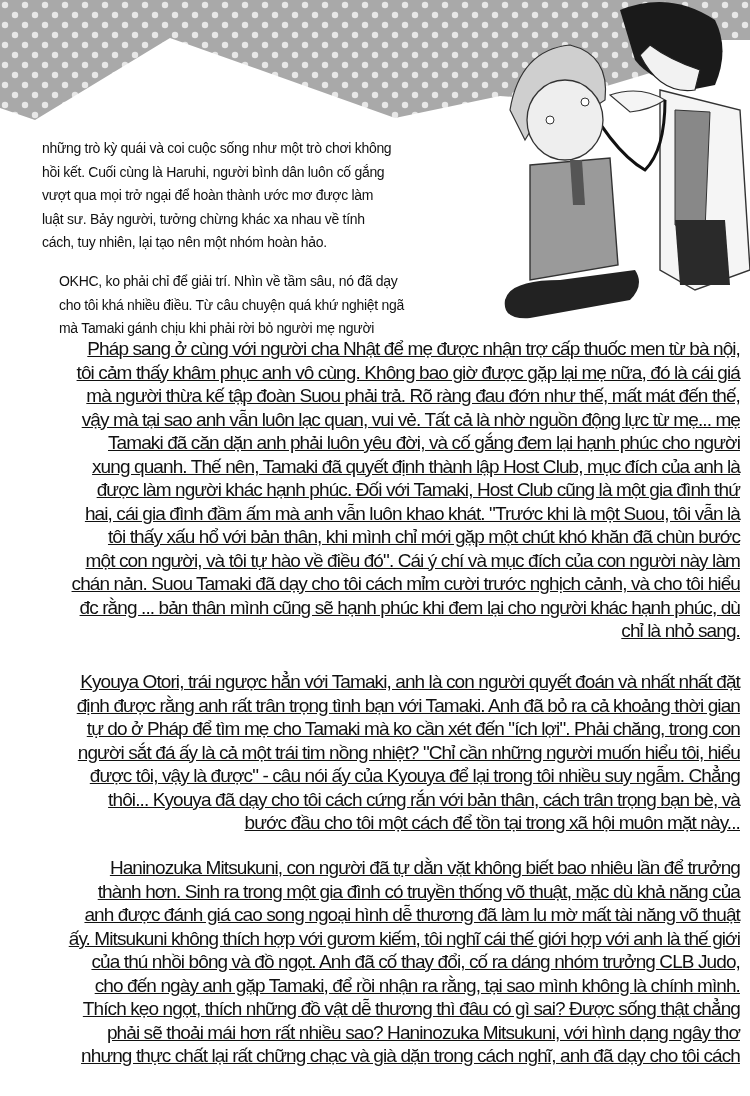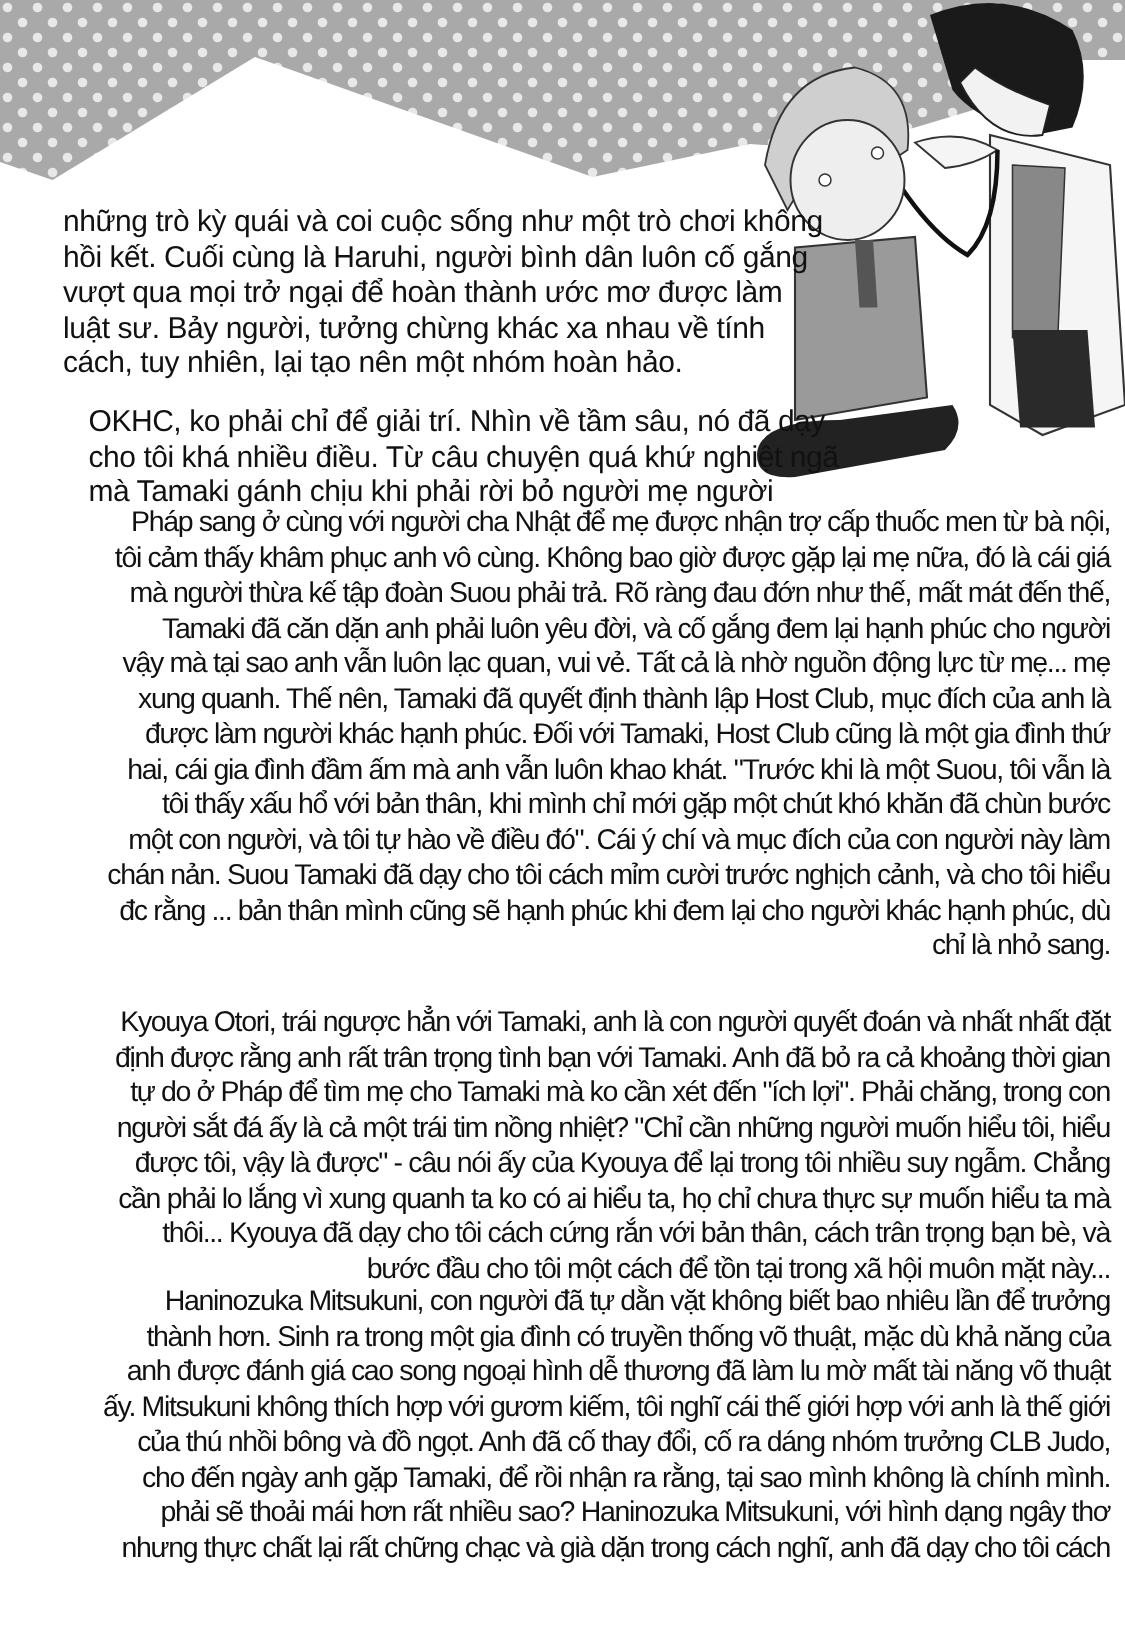--- a/index.html
+++ b/index.html
@@ -9,26 +9,26 @@
     font-family: "Liberation Sans", sans-serif;
     color: #111111;
   }
   .dots-bg {
     position: absolute; left: 0; top: 0; width: 750px; height: 140px;
   }
   .illustration {
     position: absolute; left: 490px; top: 0; width: 260px; height: 330px;
   }
   .text-block {
-    position: absolute; font-size: 20px; line-height: 23.6px;
+    position: absolute; font-size: 14px; line-height: 23.6px;
     letter-spacing: -0.3px;
   }
   .text-block .line { white-space: nowrap; display: block; }
   .condensed { font-size: 19px; letter-spacing: -0.9px; }
-  .condensed .line { transform-origin: left; }
+  .condensed .line { transform-origin: left; text-decoration: underline; }
   .right { text-align: right; }
 </style>
 </head>
 <body>
 
 <svg class="dots-bg" viewBox="0 0 750 140" width="750" height="140">
   <defs>
     <pattern id="dots" x="0" y="0" width="20" height="20" patternUnits="userSpaceOnUse">
       <rect width="20" height="20" fill="#a9a9a9"></rect>
       <circle cx="5" cy="5" r="3.2" fill="#e8e8e8"></circle>
@@ -70,45 +70,45 @@
 <div class="text-block" style="left:59px; top:270px;">
   <span class="line">OKHC, ko phải chỉ để giải trí. Nhìn về tầm sâu, nó đã dạy</span>
   <span class="line">cho tôi khá nhiều điều. Từ câu chuyện quá khứ nghiệt ngã</span>
   <span class="line">mà Tamaki gánh chịu khi phải rời bỏ người mẹ người</span>
 </div>
 
 <div class="text-block condensed right" style="left:20px; width:720px; top:337px; line-height:23.5px;">
   <span class="line">Pháp sang ở cùng với người cha Nhật để mẹ được nhận trợ cấp thuốc men từ bà nội,</span>
   <span class="line">tôi cảm thấy khâm phục anh vô cùng. Không bao giờ được gặp lại mẹ nữa, đó là cái giá</span>
   <span class="line">mà người thừa kế tập đoàn Suou phải trả. Rõ ràng đau đớn như thế, mất mát đến thế,</span>
+  <span class="line">vậy mà tại sao anh vẫn luôn lạc quan, vui vẻ. Tất cả là nhờ nguồn động lực từ mẹ... mẹ</span>
   <span class="line">Tamaki đã căn dặn anh phải luôn yêu đời, và cố gắng đem lại hạnh phúc cho người</span>
-  <span class="line">vậy mà tại sao anh vẫn luôn lạc quan, vui vẻ. Tất cả là nhờ nguồn động lực từ mẹ... mẹ</span>
   <span class="line">xung quanh. Thế nên, Tamaki đã quyết định thành lập Host Club, mục đích của anh là</span>
   <span class="line">được làm người khác hạnh phúc. Đối với Tamaki, Host Club cũng là một gia đình thứ</span>
   <span class="line">hai, cái gia đình đầm ấm mà anh vẫn luôn khao khát. "Trước khi là một Suou, tôi vẫn là</span>
   <span class="line">tôi thấy xấu hổ với bản thân, khi mình chỉ mới gặp một chút khó khăn đã chùn bước</span>
   <span class="line">một con người, và tôi tự hào về điều đó". Cái ý chí và mục đích của con người này làm</span>
   <span class="line">chán nản. Suou Tamaki đã dạy cho tôi cách mỉm cười trước nghịch cảnh, và cho tôi hiểu</span>
   <span class="line">đc rằng ... bản thân mình cũng sẽ hạnh phúc khi đem lại cho người khác hạnh phúc, dù</span>
   <span class="line">chỉ là nhỏ sang.</span>
 </div>
 
 <div class="text-block condensed right" style="left:20px; width:720px; top:670px; line-height:23.5px;">
   <span class="line">Kyouya Otori, trái ngược hẳn với Tamaki, anh là con người quyết đoán và nhất nhất đặt</span>
   <span class="line">định được rằng anh rất trân trọng tình bạn với Tamaki. Anh đã bỏ ra cả khoảng thời gian</span>
   <span class="line">tự do ở Pháp để tìm mẹ cho Tamaki mà ko cần xét đến "ích lợi". Phải chăng, trong con</span>
   <span class="line">người sắt đá ấy là cả một trái tim nồng nhiệt? "Chỉ cần những người muốn hiểu tôi, hiểu</span>
   <span class="line">được tôi, vậy là được" - câu nói ấy của Kyouya để lại trong tôi nhiều suy ngẫm. Chẳng</span>
-  <span class="line">cần phải lo lắng vì xung quanh ta ko có ai hiểu ta, họ chỉ chưa thực sự muốn hiểu ta mà</span>
   <span class="line">thôi... Kyouya đã dạy cho tôi cách cứng rắn với bản thân, cách trân trọng bạn bè, và</span>
   <span class="line">bước đầu cho tôi một cách để tồn tại trong xã hội muôn mặt này...</span>
 </div>
 
 <div class="text-block condensed right" style="left:20px; width:720px; top:856px; line-height:23.5px;">
   <span class="line">Haninozuka Mitsukuni, con người đã tự dằn vặt không biết bao nhiêu lần để trưởng</span>
   <span class="line">thành hơn. Sinh ra trong một gia đình có truyền thống võ thuật, mặc dù khả năng của</span>
   <span class="line">anh được đánh giá cao song ngoại hình dễ thương đã làm lu mờ mất tài năng võ thuật</span>
   <span class="line">ấy. Mitsukuni không thích hợp với gươm kiếm, tôi nghĩ cái thế giới hợp với anh là thế giới</span>
   <span class="line">của thú nhồi bông và đồ ngọt. Anh đã cố thay đổi, cố ra dáng nhóm trưởng CLB Judo,</span>
   <span class="line">cho đến ngày anh gặp Tamaki, để rồi nhận ra rằng, tại sao mình không là chính mình.</span>
+  <span class="line">Thích kẹo ngọt, thích những đồ vật dễ thương thì đâu có gì sai? Được sống thật chẳng</span>
   <span class="line">phải sẽ thoải mái hơn rất nhiều sao? Haninozuka Mitsukuni, với hình dạng ngây thơ</span>
   <span class="line">nhưng thực chất lại rất chững chạc và già dặn trong cách nghĩ, anh đã dạy cho tôi cách</span>
 </div>
 
 </body></html>

